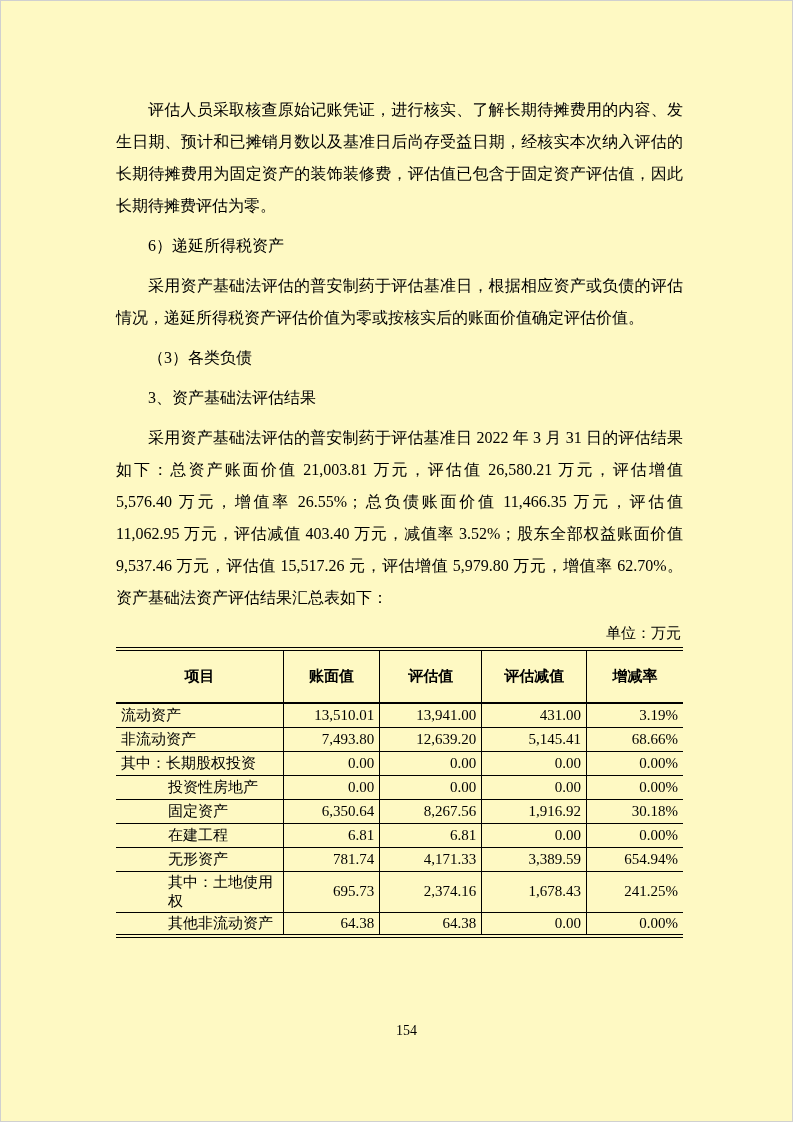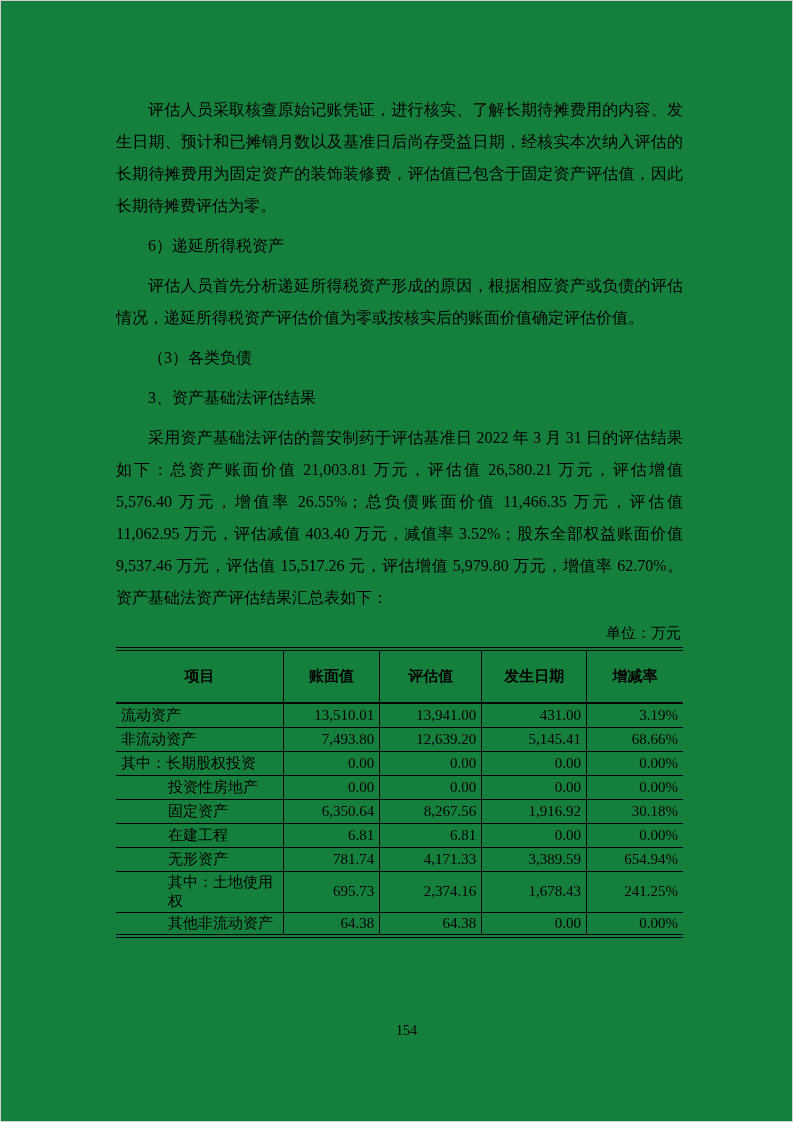--- a/index.html
+++ b/index.html
@@ -2,21 +2,21 @@
 <html><head>
 <meta charset="utf-8">
 <style>
   * { margin: 0; padding: 0; box-sizing: border-box; }
   html, body { background: #e8e8e8; }
   .page {
     position: relative;
     width: 793px;
     height: 1122px;
     margin: 0 auto;
-    background: #15803d;
+    background: #fef9c3;
     color: #000000;
     font-family: "Liberation Serif", "DejaVu Serif", serif;
     overflow: hidden;
     border: 1px solid #d0d0d0;
   }
   .content {
     position: absolute;
     left: 115px;
     top: 93px;
     width: 567px;
@@ -83,21 +83,21 @@
 </head>
 <body>
 
 <div class="page">
   <div class="content">
 
     <p class="body-para">评估人员采取核查原始记账凭证，进行核实、了解长期待摊费用的内容、发生日期、预计和已摊销月数以及基准日后尚存受益日期，经核实本次纳入评估的长期待摊费用为固定资产的装饰装修费，评估值已包含于固定资产评估值，因此长期待摊费评估为零。</p>
 
     <p class="heading-para">6）递延所得税资产</p>
 
-    <p class="body-para">评估人员首先分析递延所得税资产形成的原因，根据相应资产或负债的评估情况，递延所得税资产评估价值为零或按核实后的账面价值确定评估价值。</p>
+    <p class="body-para">采用资产基础法评估的普安制药于评估基准日，根据相应资产或负债的评估情况，递延所得税资产评估价值为零或按核实后的账面价值确定评估价值。</p>
 
     <p class="heading-para">（3）各类负债</p>
 
 
     <p class="heading-para">3、资产基础法评估结果</p>
 
     <p class="body-para">采用资产基础法评估的普安制药于评估基准日 2022 年 3 月 31 日的评估结果如下：总资产账面价值 21,003.81 万元，评估值 26,580.21 万元，评估增值 5,576.40 万元，增值率 26.55%；总负债账面价值 11,466.35 万元，评估值 11,062.95 万元，评估减值 403.40 万元，减值率 3.52%；股东全部权益账面价值 9,537.46 万元，评估值 15,517.26 元，评估增值 5,979.80 万元，增值率 62.70%。资产基础法资产评估结果汇总表如下：</p>
 
     <div class="unit-label">单位：万元</div>
 
@@ -107,21 +107,21 @@
           <col class="c-book">
           <col class="c-appr">
           <col class="c-chg">
           <col class="c-rate">
       </colgroup>
       <thead>
         <tr>
           <th>项目</th>
           <th>账面值</th>
           <th>评估值</th>
-          <th>发生日期</th>
+          <th>评估减值</th>
           <th>增减率</th>
         </tr>
       </thead>
       <tbody>
         <tr>
           <td class="item">流动资产</td>
           <td class="num">13,510.01</td>
           <td class="num">13,941.00</td>
           <td class="num">431.00</td>
           <td class="num">3.19%</td>

